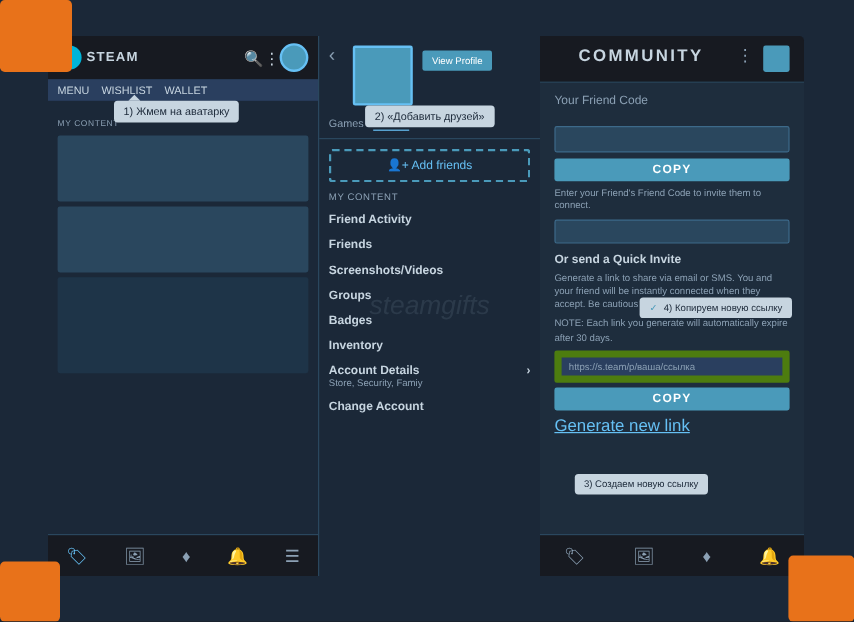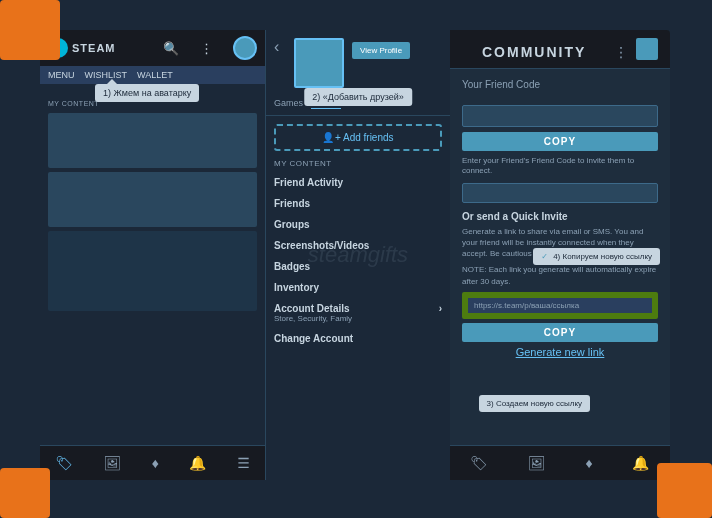--- a/index.html
+++ b/index.html
@@ -58,21 +58,21 @@
       position: relative;
       overflow: hidden;
     }
 
     
     .steam-header {
       background: #171a21;
       padding: 6px 8px;
       display: flex;
       align-items: center;
-      gap: 20px;
+      gap: 0;
     }
     .steam-logo {
       display: flex;
       align-items: center;
       gap: 4px;
     }
     .steam-logo-icon {
       width: 20px; height: 20px;
       background: #00b4d8;
       border-radius: 50%;
@@ -305,21 +305,21 @@
       background: #1e2d3d;
       position: relative;
       overflow: hidden;
     }
 
     
     .community-header {
       background: #171a21;
       padding: 8px 12px;
       display: flex;
-      align-items: flex-end;
+      align-items: flex-start;
       justify-content: flex-end;
       gap: 8px;
       border-bottom: 1px solid #2a475e;
     }
     .community-title {
       color: #c7d5e0;
       font-size: 14px;
       font-weight: bold;
       letter-spacing: 2px;
       margin-right: auto;
@@ -444,24 +444,23 @@
       font-size: 8px;
       padding: 4px 8px;
       border-radius: 3px;
       white-space: nowrap;
       z-index: 20;
       bottom: 68px;
     }
 
     .generate-link {
       color: #66c0f4;
-      font-size: 11px;
+      font-size: 14px;
       text-decoration: underline;
       cursor: pointer;
-      text-align: center;
     }
 
     
     .right-bottom-nav {
       position: absolute;
       bottom: 0; left: 0; right: 0;
       height: 35px;
       background: #171a21;
       display: flex;
       align-items: center;
@@ -541,22 +540,22 @@
       <span>Add friends</span>
     </div>
 
     <div class="watermark">
       <span>steamgifts</span>
     </div>
 
     <div class="my-content-label">MY CONTENT</div>
     <div class="content-menu-item">Friend Activity</div>
     <div class="content-menu-item">Friends</div>
+    <div class="content-menu-item">Screenshots/Videos</div>
     <div class="content-menu-item">Groups</div>
-    <div class="content-menu-item">Screenshots/Videos</div>
     <div class="content-menu-item">Badges</div>
     <div class="content-menu-item">Inventory</div>
     <div class="content-menu-item has-arrow">
       <div>
         <div>Account Details</div>
         <div class="sub-text">Store, Security, Famiy</div>
       </div>
       <span>›</span>
     </div>
     <div class="content-menu-item">Change Account</div>

